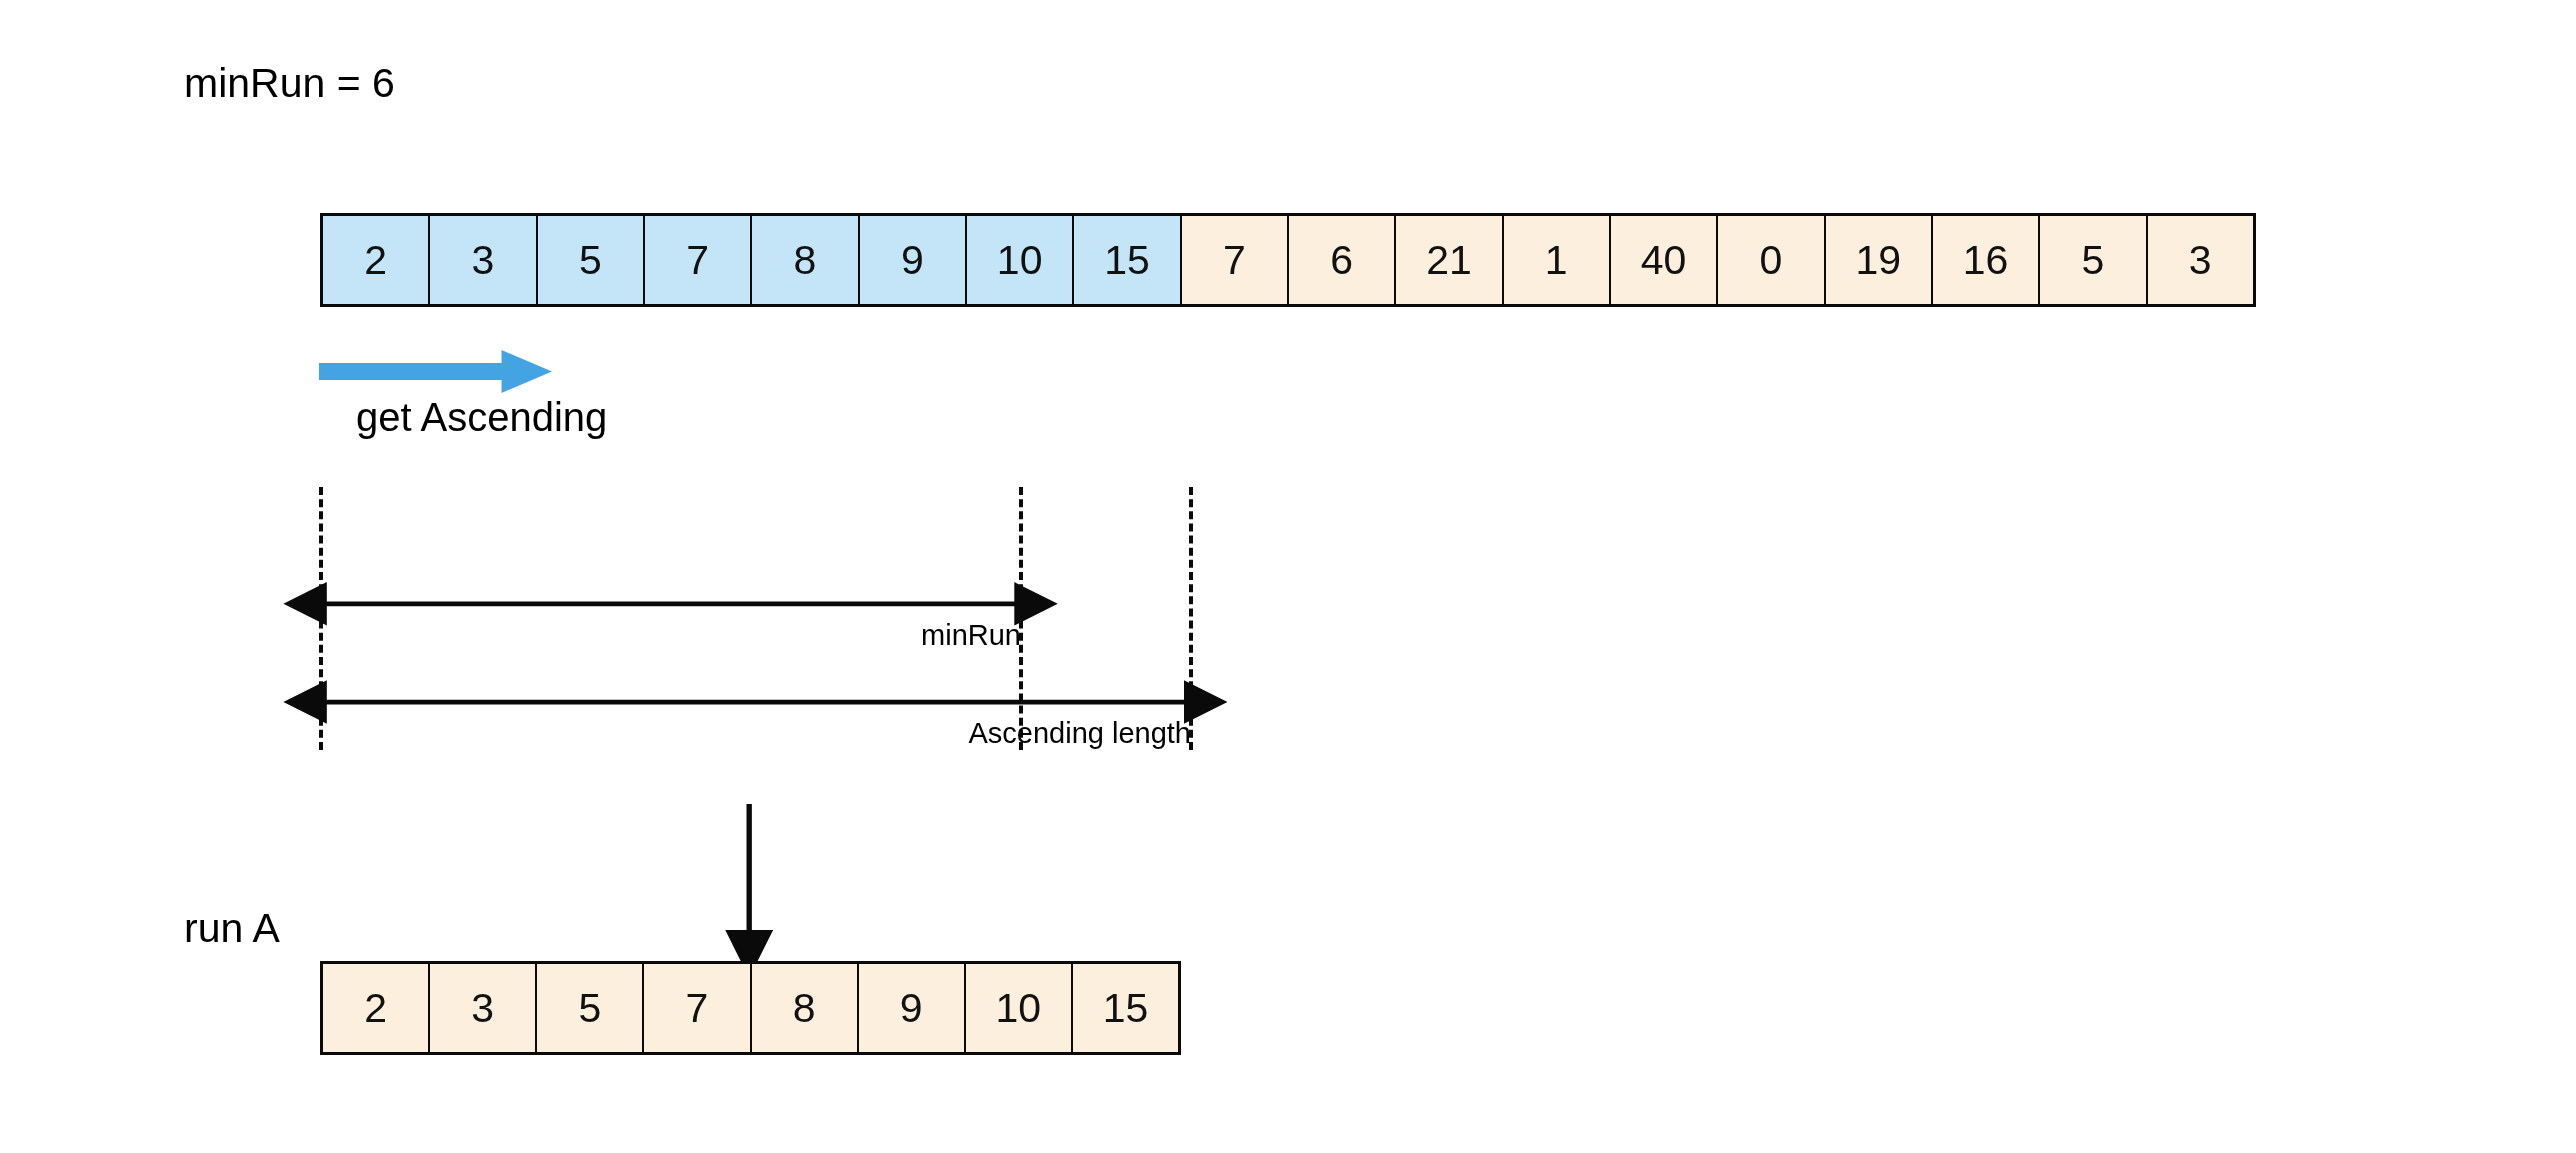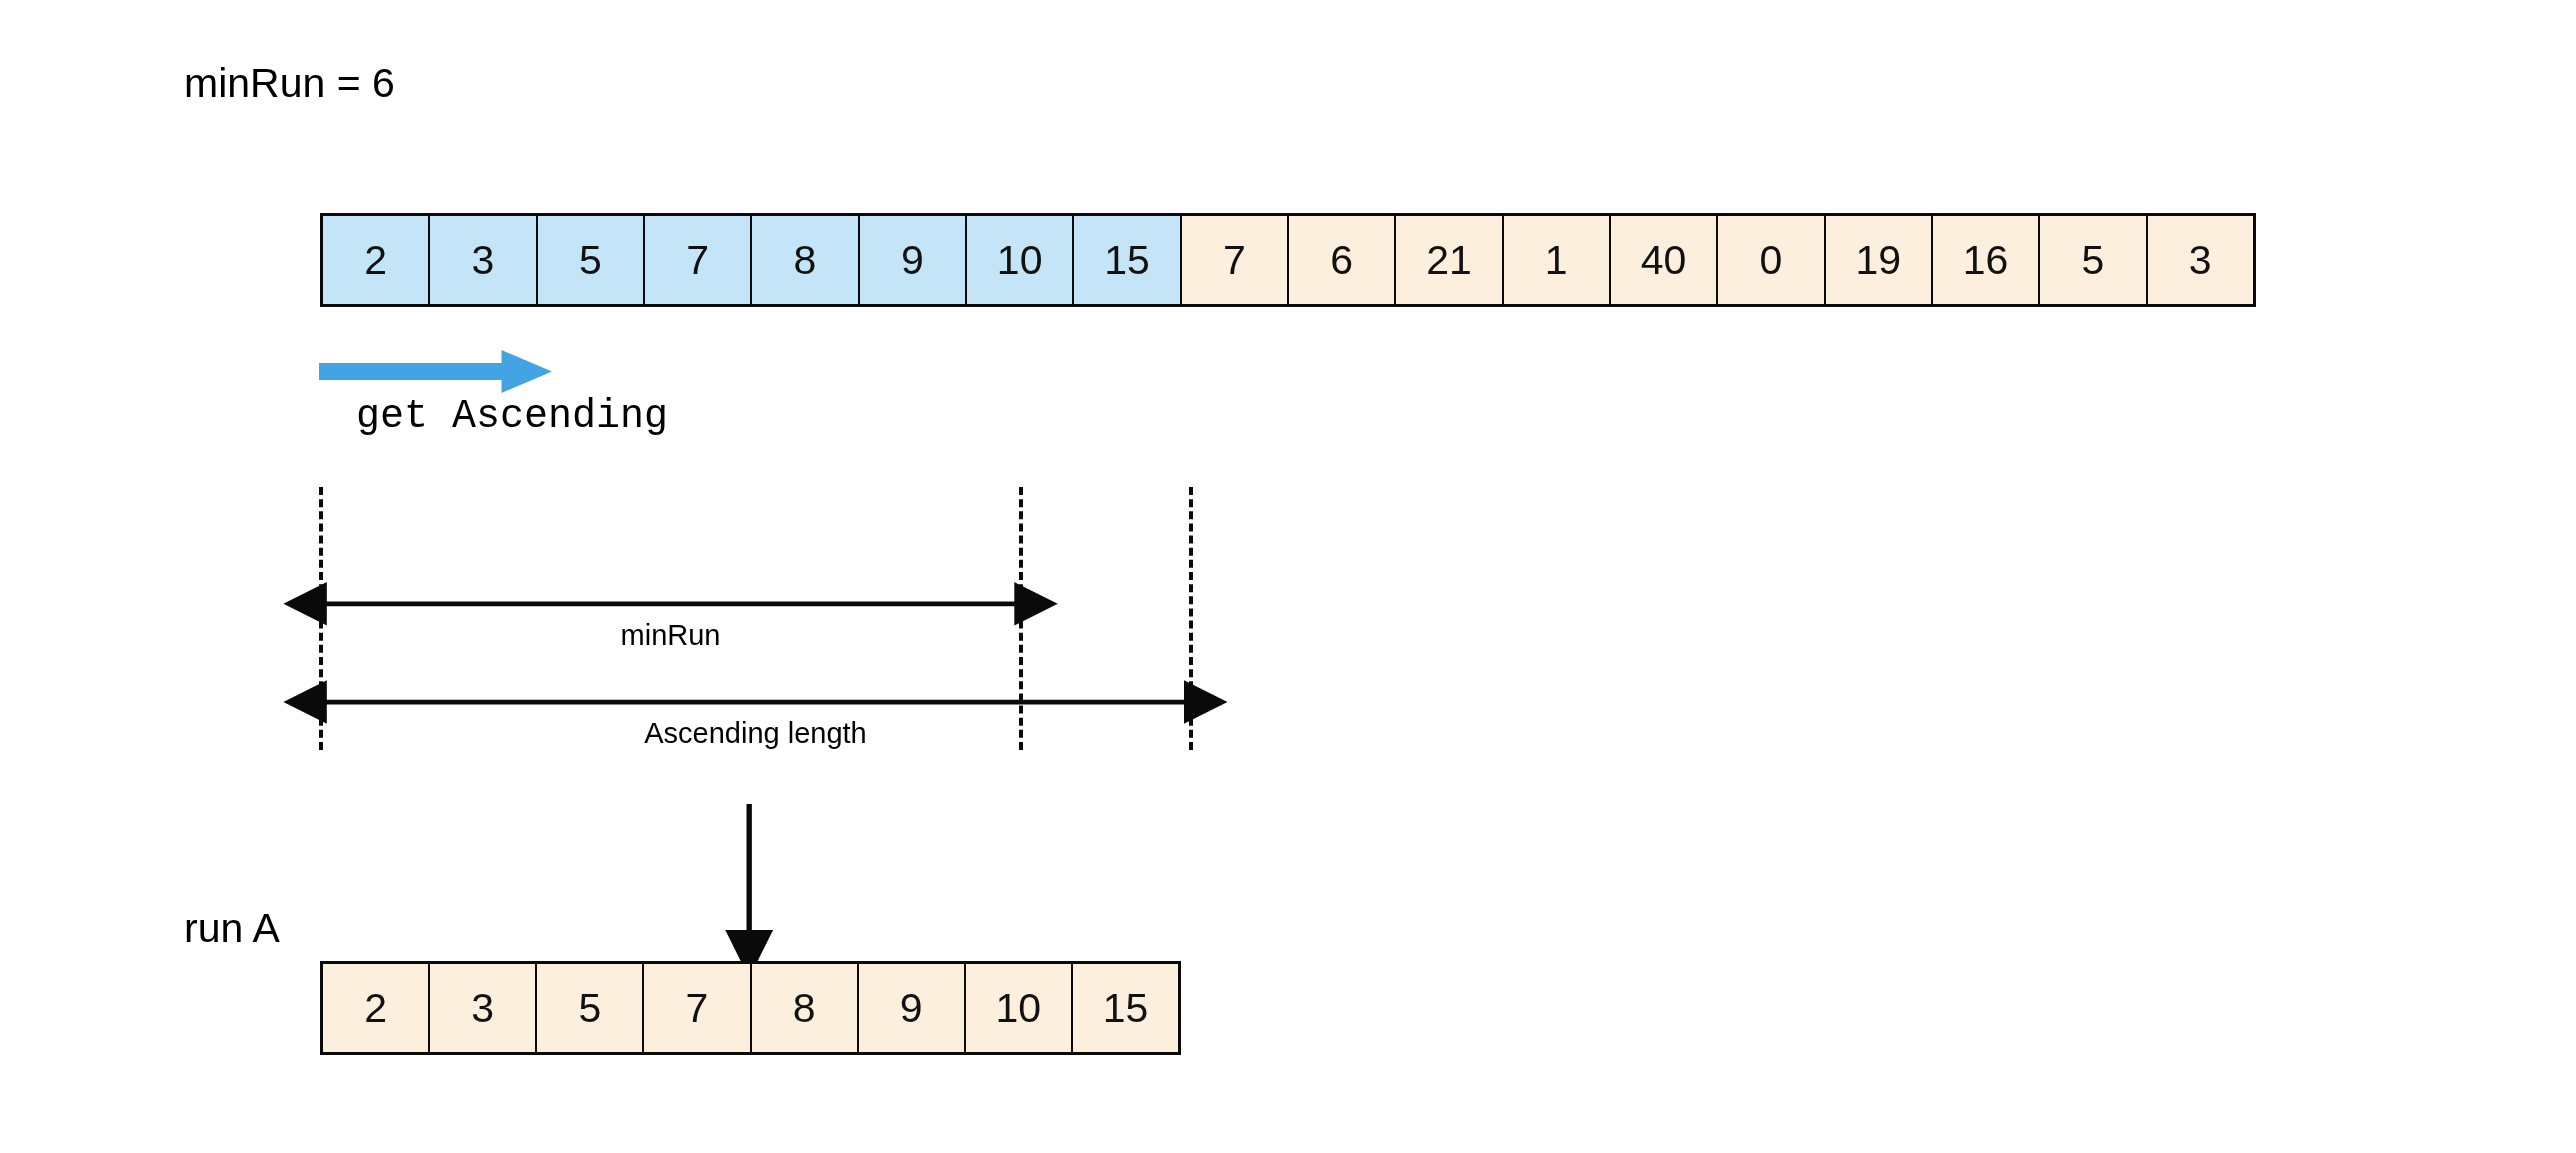--- a/index.html
+++ b/index.html
@@ -29,28 +29,27 @@
     white-space: nowrap;
     line-height: 1;
   }
   .label-get-ascending {
     left: 356px;
     top: 397px;
     font-size: 40px;
     color: #000000;
     white-space: nowrap;
     line-height: 1;
-    font-family: Liberation Mono, monospace;
   }
   .label-dim {
     font-size: 29px;
     color: #000000;
     white-space: nowrap;
     line-height: 1;
-    text-align: center;
+    text-align: right;
   }
   .label-minrun-dim {
     left: 320px;
     top: 621px;
     width: 701px;
   }
   .label-asc-dim {
     left: 320px;
     top: 719px;
     width: 871px;

